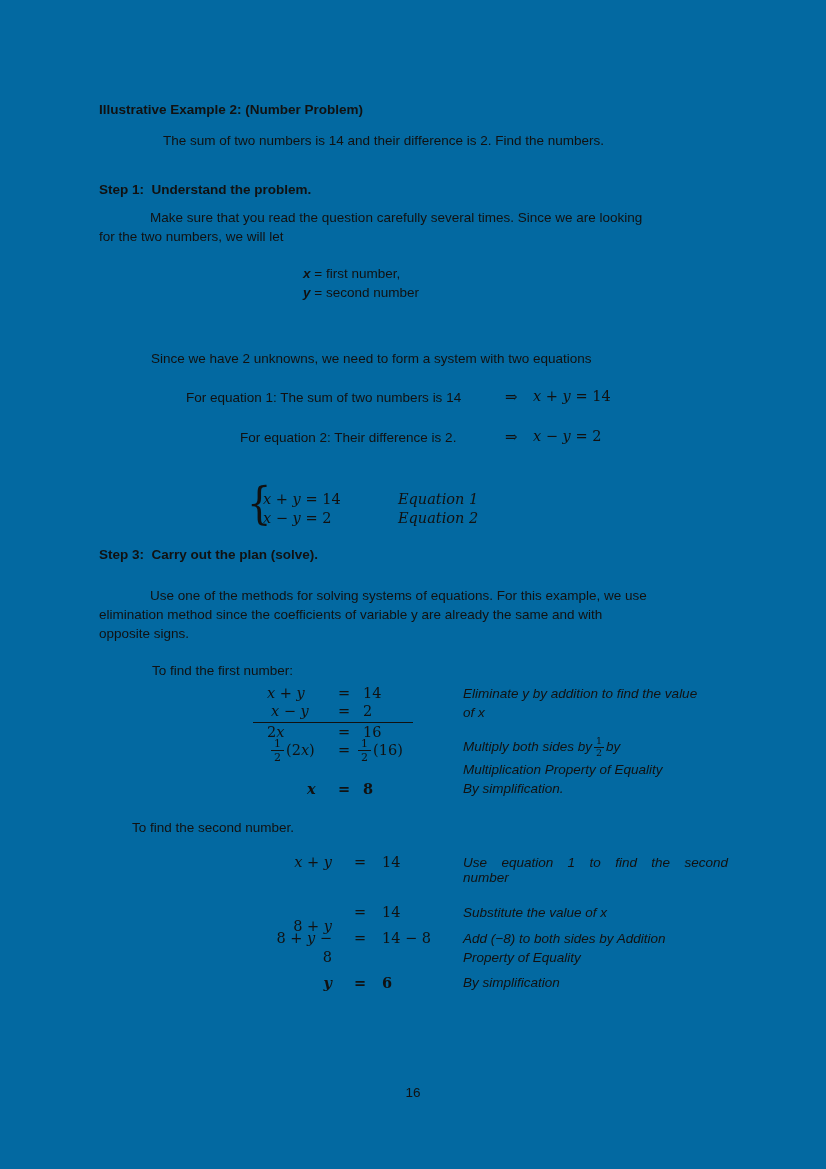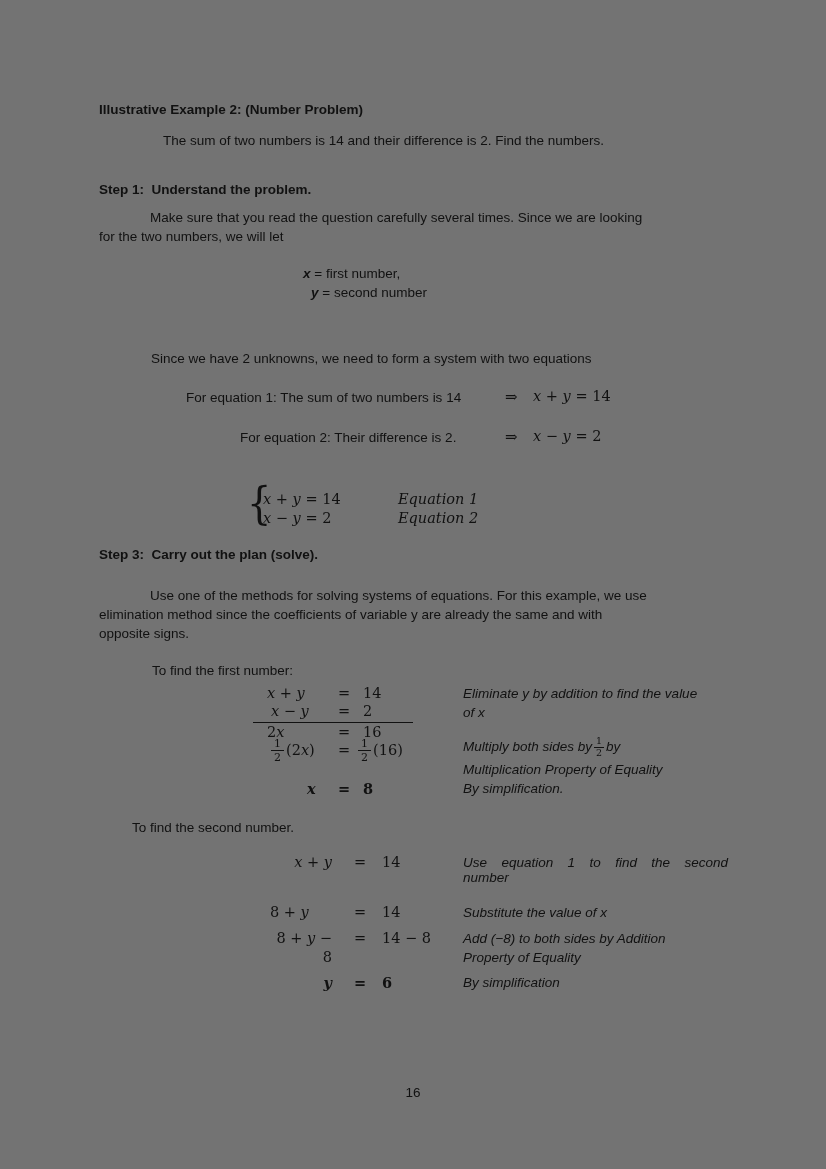--- a/index.html
+++ b/index.html
@@ -1,18 +1,18 @@
 <!DOCTYPE html>
 <html><head>
 <meta charset="utf-8">
 <style>
   html,body { margin:0; padding:0; background:#e8e8e8; }
   .page {
     position:relative; width:826px; height:1169px; margin:0 auto;
-    background:#737373; color:#111;
+    background:#0369a1; color:#111;
     font-family:"Liberation Sans", sans-serif; font-size:13.5px; line-height:19px;
     overflow:hidden;
   }
   .abs { position:absolute; }
   .bold { font-weight:700; }
   .ws { white-space:pre-wrap; }
   .indent { text-indent:51px; }
   .math { font-family:"DejaVu Serif","Liberation Serif",serif; font-size:14.5px; }
   .mvar { font-style:italic; }
   .serif-ital { font-family:"DejaVu Serif","Liberation Serif",serif; font-style:italic; font-size:14.5px; }
@@ -37,21 +37,21 @@
 <div class="page">
 
   <div class="abs bold" style="left:99px;top:100px">Illustrative Example 2: (Number Problem)</div>
   <div class="abs" style="left:163px;top:131px">The sum of two numbers is 14 and their difference is 2. Find the numbers.</div>
 
   <div class="abs bold ws" style="left:99px;top:180px">Step 1:  Understand the problem.</div>
   <div class="abs indent" style="left:99px;top:208px;width:640px">Make sure that you read the question carefully several times. Since we are looking</div>
   <div class="abs" style="left:99px;top:227px;width:640px">for the two numbers, we will let</div>
 
   <div class="abs" style="left:303px;top:264px"><span class="bi">x</span><span> = first number,</span></div>
-  <div class="abs" style="left:311px;top:283px"><span class="bi">y</span><span> = second number</span></div>
+  <div class="abs" style="left:303px;top:283px"><span class="bi">y</span><span> = second number</span></div>
 
   <div class="abs" style="left:151px;top:349px">Since we have 2 unknowns, we need to form a system with two equations</div>
 
   <div class="abs" style="left:186px;top:388px">For equation 1: The sum of two numbers is 14</div>
   <span class="abs arrow" style="left:505px;top:388px">⇒</span>
   <span class="abs math" style="left:533px;top:387px"><span class="mvar">x</span><span> </span><span>+</span><span> </span><span class="mvar">y</span><span> </span><span>=</span><span> </span><span>1</span><span>4</span></span>
 
   <div class="abs" style="left:240px;top:428px">For equation 2: Their difference is 2.</div>
   <span class="abs arrow" style="left:505px;top:428px">⇒</span>
   <span class="abs math" style="left:533px;top:427px"><span class="mvar">x</span><span> </span><span>−</span><span> </span><span class="mvar">y</span><span> </span><span>=</span><span> </span><span>2</span></span>
@@ -104,21 +104,21 @@
 
   <div class="abs" style="left:132px;top:818px">To find the second number.</div>
 
   <div class="abs" style="left:270px;top:852px;width:460px;height:145px">
     <span class="abs math" style="left:0;top:1px;width:62px;text-align:right"><span class="mvar">x</span><span> </span><span>+</span><span> </span><span class="mvar">y</span></span>
     <span class="abs math" style="left:84px;top:1px">=</span>
     <span class="abs math" style="left:112px;top:1px">14</span>
     <div class="abs note jline" style="left:185px;top:1px">Use equation 1 to find the second</div>
     <div class="abs note" style="left:185px;top:16px">number</div>
 
-    <span class="abs math" style="left:0;top:51px;width:62px;"><span>8</span><span> </span><span>+</span><span> </span><span class="mvar">y</span></span>
+    <span class="abs math" style="left:0;top:65px;width:62px;text-align:right"><span>8</span><span> </span><span>+</span><span> </span><span class="mvar">y</span></span>
     <span class="abs math" style="left:84px;top:51px">=</span>
     <span class="abs math" style="left:112px;top:51px">14</span>
     <div class="abs note" style="left:185px;top:51px">Substitute the value of x</div>
 
     <span class="abs math" style="left:0;top:77px;width:62px;text-align:right"><span>8</span><span> </span><span>+</span><span> </span><span class="mvar">y</span><span> </span><span>−</span><span> </span><span>8</span></span>
     <span class="abs math" style="left:84px;top:77px">=</span>
     <span class="abs math" style="left:112px;top:77px"><span>1</span><span>4</span><span> </span><span>−</span><span> </span><span>8</span></span>
     <div class="abs note" style="left:185px;top:77px">Add (−8) to both sides by Addition</div>
     <div class="abs note" style="left:185px;top:96px">Property of Equality</div>
 

